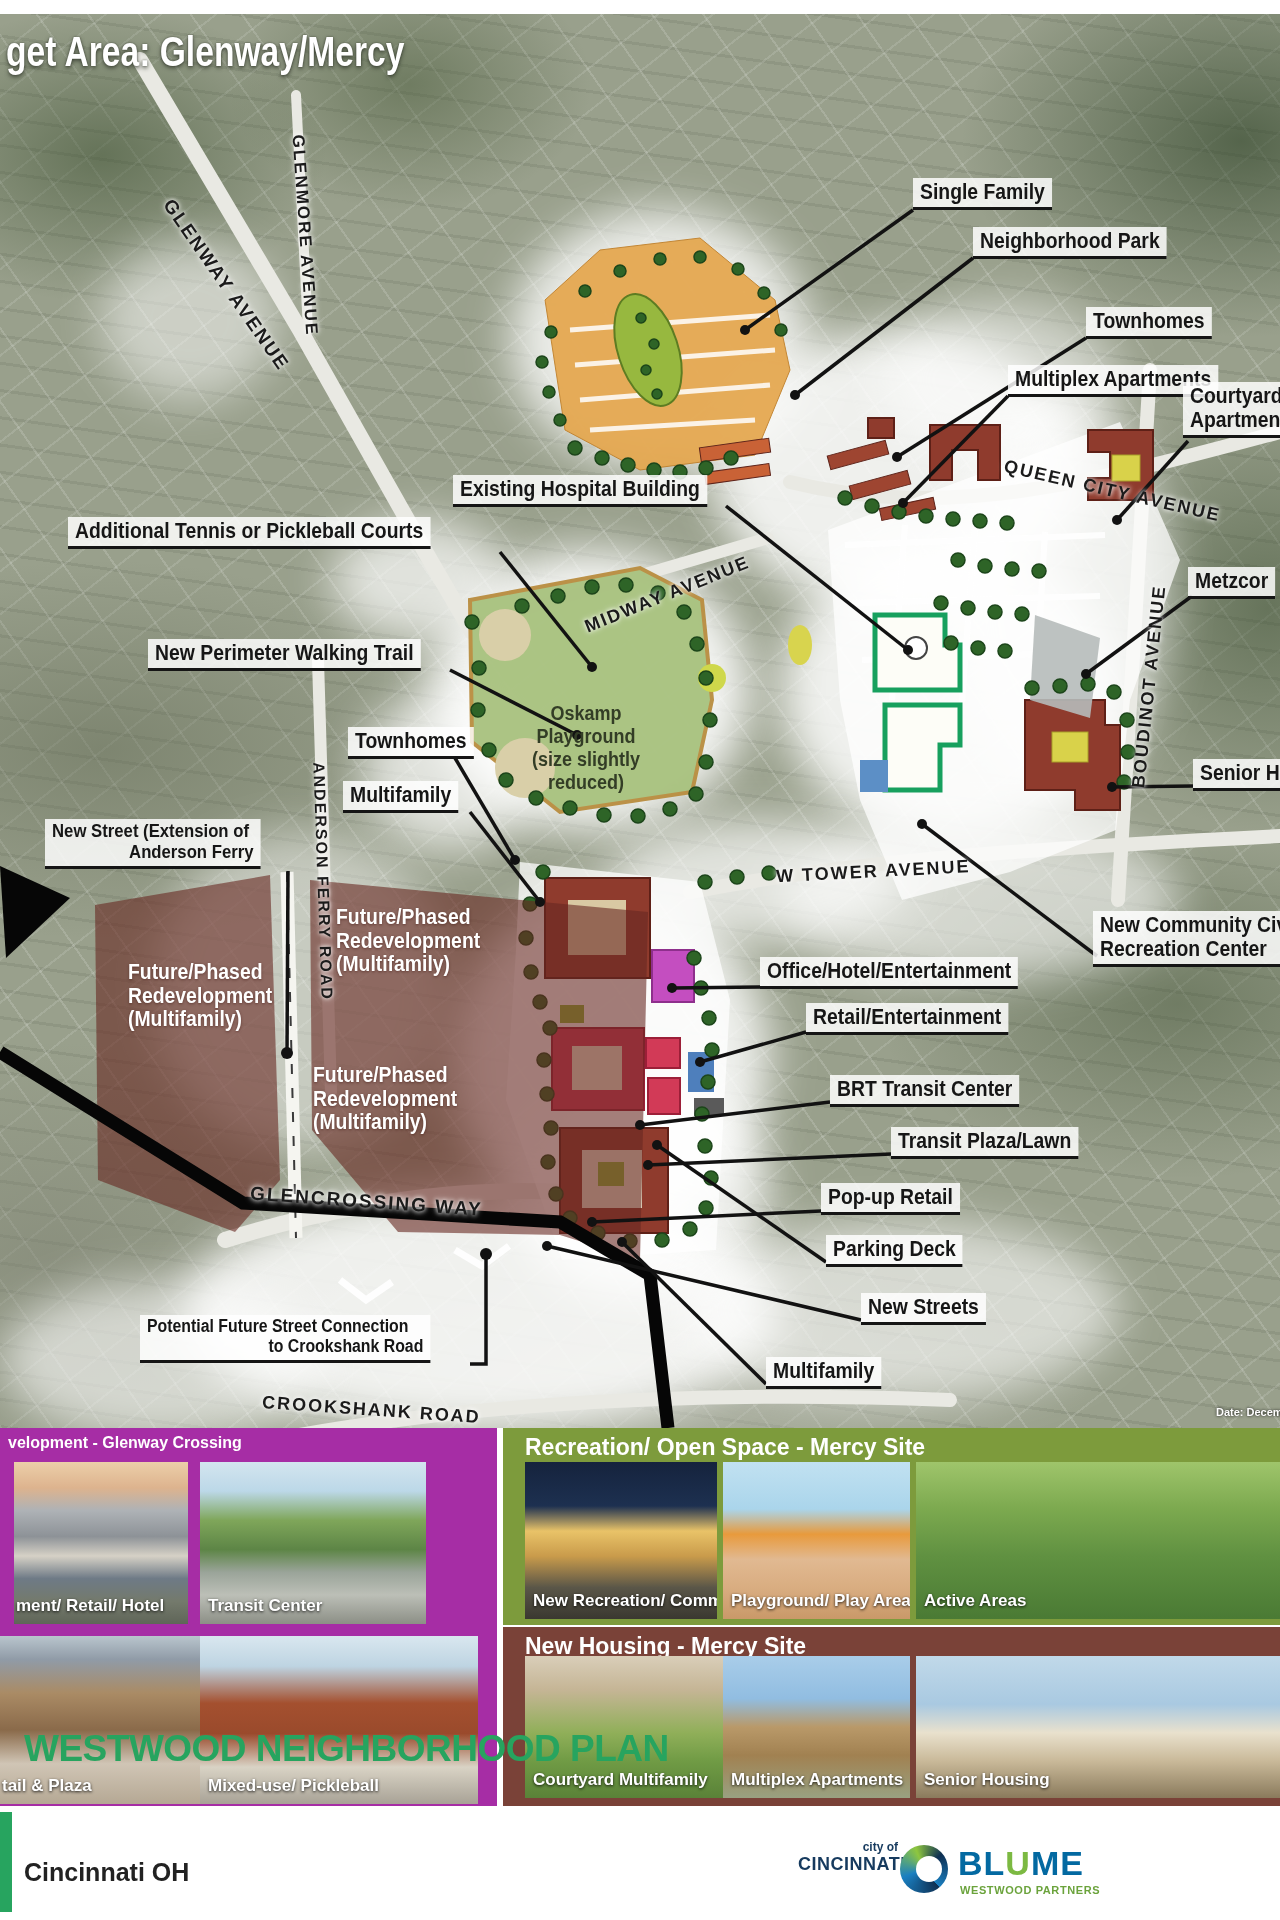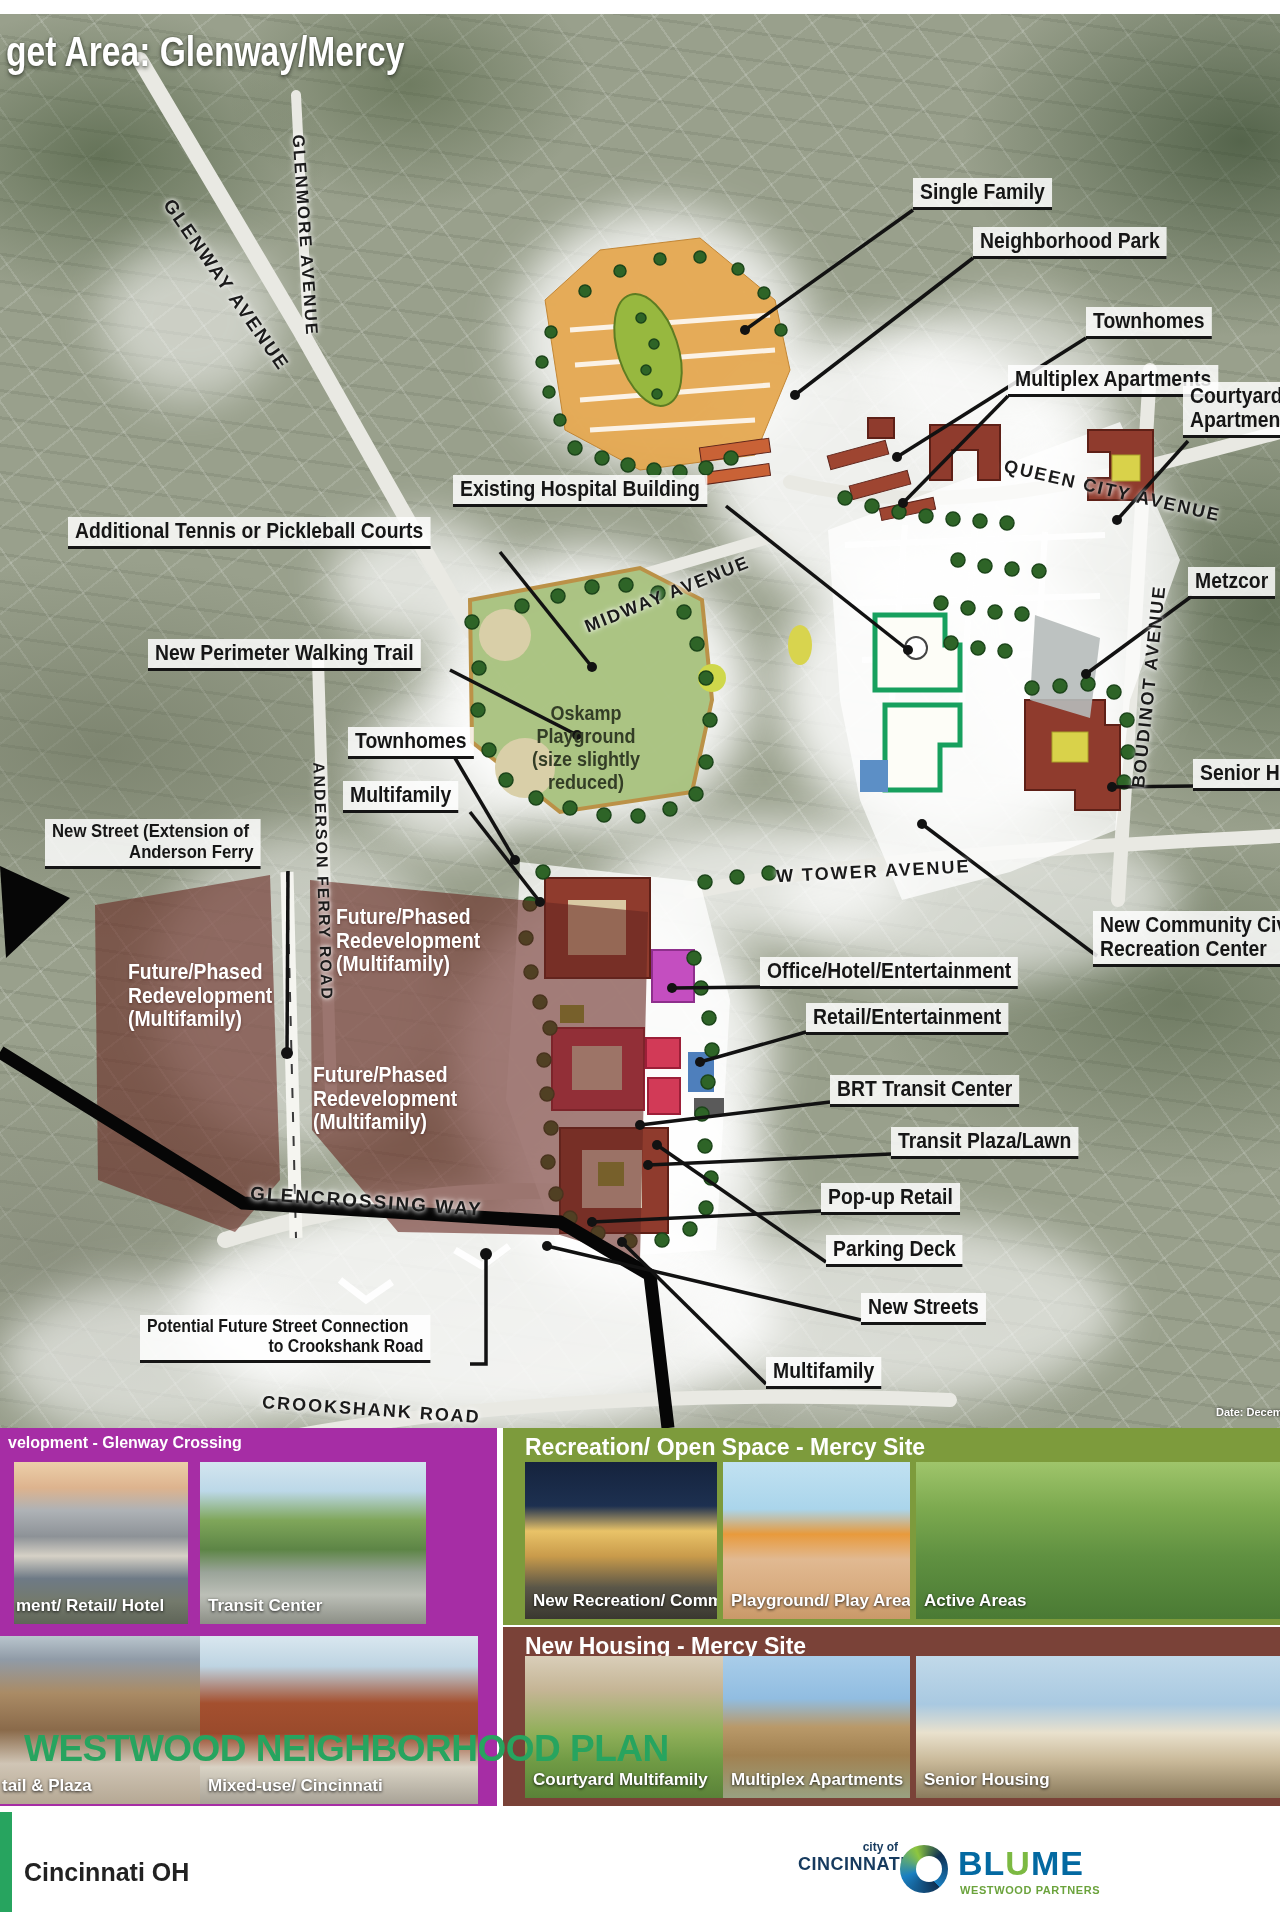--- a/index.html
+++ b/index.html
@@ -442,21 +442,21 @@
   <div class="photo ph-hotel" style="left:14px;top:1462px;width:174px;height:162px;">
     <span class="cap" style="left:2px;">ment/ Retail/ Hotel</span>
     </div>
   <div class="photo ph-transit" style="left:200px;top:1462px;width:226px;height:162px;">
     <span class="cap">Transit Center</span>
     </div>
   <div class="photo ph-plaza" style="left:0;top:1636px;width:186px;height:168px;padding-left:16px;">
     <span class="cap" style="left:2px;">tail &amp; Plaza</span>
     </div>
   <div class="photo ph-mixed" style="left:200px;top:1636px;width:278px;height:168px;">
-    <span class="cap">Mixed-use/ Cincinnati</span>
+    <span class="cap">Mixed-use/ Pickleball</span>
     </div>
 
   <div class="photo ph-rec" style="left:525px;top:1462px;width:192px;height:157px;">
     <span class="cap">New Recreation/ Community Center</span>
     </div>
   <div class="photo ph-play" style="left:723px;top:1462px;width:187px;height:157px;">
     <span class="cap">Playground/ Play Areas</span>
     </div>
   <div class="photo ph-active" style="left:916px;top:1462px;width:364px;height:157px;">
     <span class="cap">Active Areas</span>

